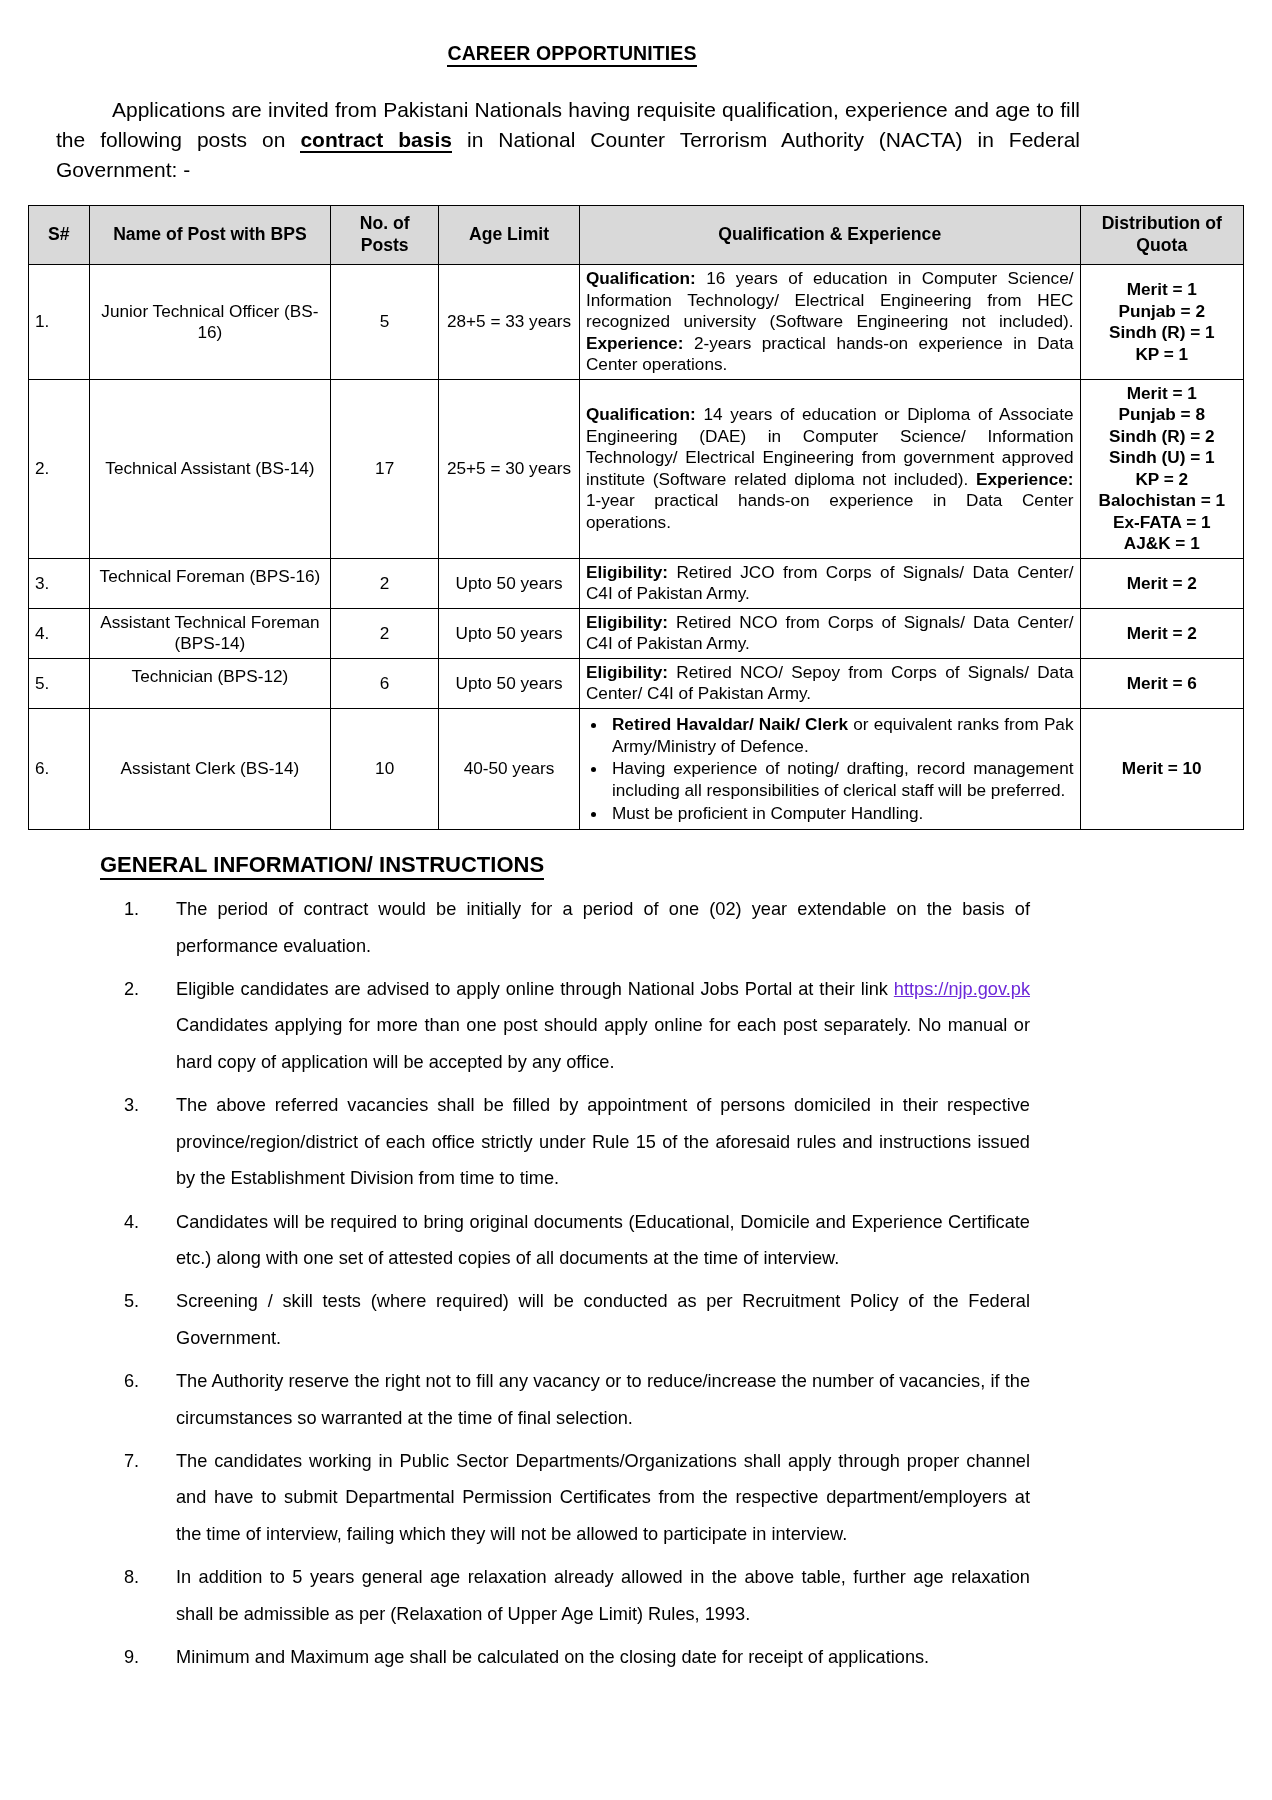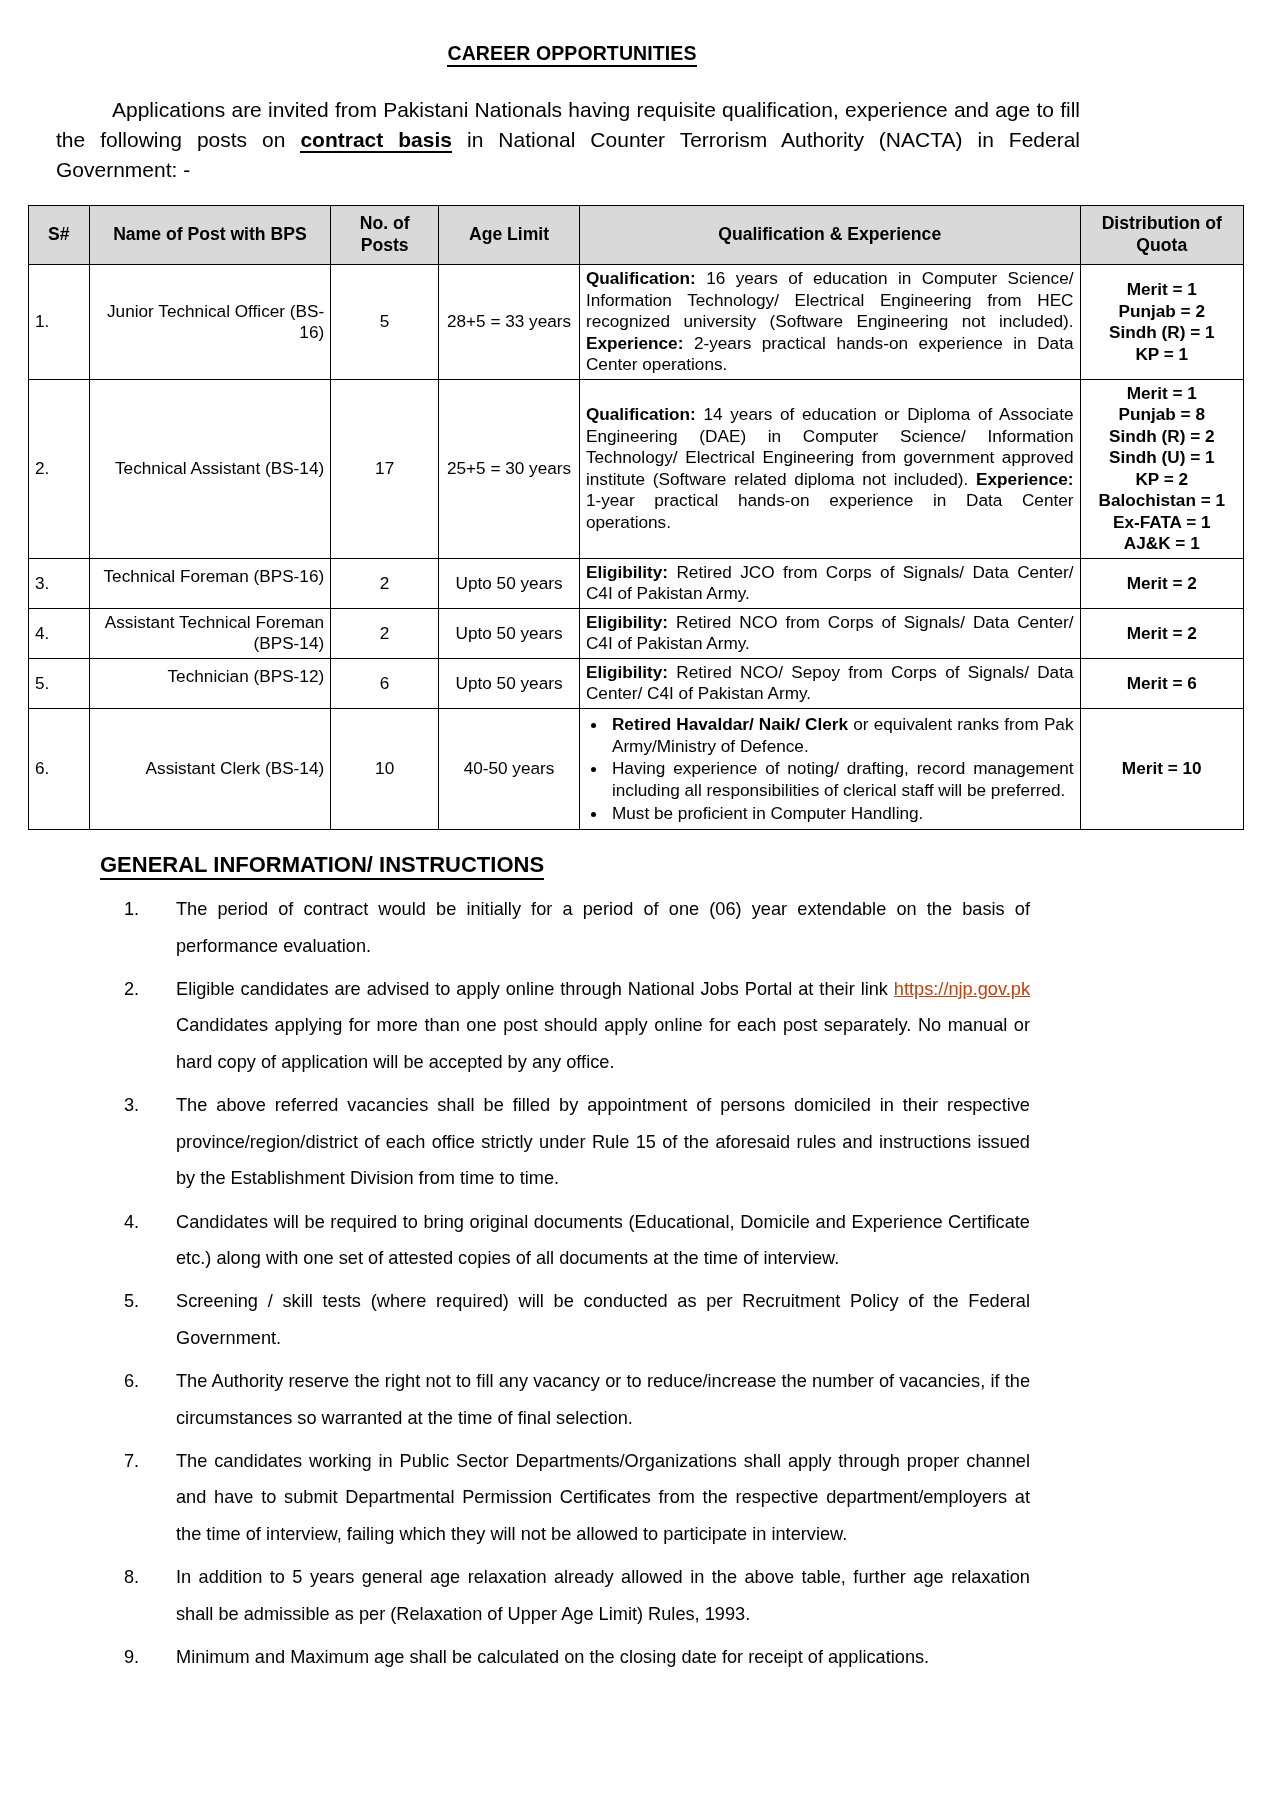--- a/index.html
+++ b/index.html
@@ -78,21 +78,21 @@
   th.h-qual { width: 476px; }
   th.h-quota{ width: 148px; }
 
   td.c-sn {
     text-align: left;
     vertical-align: bottom;
     padding-left: 9px;
     padding-bottom: 8px;
   }
   td.c-name {
-    text-align: right;
+    text-align: center;
     vertical-align: middle;
     padding-left: 9px;
   }
   td.c-name.top { vertical-align: top; padding-top: 7px; }
   td.c-nop  { text-align: center; }
   td.c-age  { text-align: center; }
   td.c-qual {
     text-align: justify;
     text-justify: inter-word;
     vertical-align: top;
@@ -153,21 +153,21 @@
     text-justify: inter-word;
   }
   ol.instructions > li .num {
     position: absolute;
     left: 0;
     top: 0;
     width: 34px;
     text-align: left;
   }
   a.weblink {
-    color: #c2410c;
+    color: #6d28d9;
     text-decoration: underline;
   }
 </style>
 </head>
 <body>
 
 <div class="page">
 
   <h1 class="doc-title"><span class="u">CAREER OPPORTUNITIES</span></h1>
 
@@ -246,21 +246,21 @@
         <td class="c-quota">Merit = 10</td>
       </tr>
 
 
     </tbody>
   </table>
 
   <div class="gen-heading"><span class="u">GENERAL INFORMATION/ INSTRUCTIONS</span></div>
 
   <ol class="instructions">
-    <li><span class="num">1.</span><span>The period of contract would be initially for a period of one (06) year extendable on the basis of performance evaluation.</span></li>
+    <li><span class="num">1.</span><span>The period of contract would be initially for a period of one (02) year extendable on the basis of performance evaluation.</span></li>
     <li><span class="num">2.</span><span>Eligible candidates are advised to apply online through National Jobs Portal at their link </span><a class="weblink" href="#">https://njp.gov.pk</a><span> Candidates applying for more than one post should apply online for each post separately. No manual or hard copy of application will be accepted by any office.</span></li>
     <li><span class="num">3.</span><span>The above referred vacancies shall be filled by appointment of persons domiciled in their respective province/region/district of each office strictly under Rule 15 of the aforesaid rules and instructions issued by the Establishment Division from time to time.</span></li>
     <li><span class="num">4.</span><span>Candidates will be required to bring original documents (Educational, Domicile and Experience Certificate etc.) along with one set of attested copies of all documents at the time of interview.</span></li>
     <li><span class="num">5.</span><span>Screening / skill tests (where required) will be conducted as per Recruitment Policy of the Federal Government.</span></li>
     <li><span class="num">6.</span><span>The Authority reserve the right not to fill any vacancy or to reduce/increase the number of vacancies, if the circumstances so warranted at the time of final selection.</span></li>
     <li><span class="num">7.</span><span>The candidates working in Public Sector Departments/Organizations shall apply through proper channel and have to submit Departmental Permission Certificates from the respective department/employers at the time of interview, failing which they will not be allowed to participate in interview.</span></li>
     <li><span class="num">8.</span><span>In addition to 5 years general age relaxation already allowed in the above table, further age relaxation shall be admissible as per (Relaxation of Upper Age Limit) Rules, 1993.</span></li>
     <li><span class="num">9.</span><span>Minimum and Maximum age shall be calculated on the closing date for receipt of applications.</span></li>
   </ol>
 

